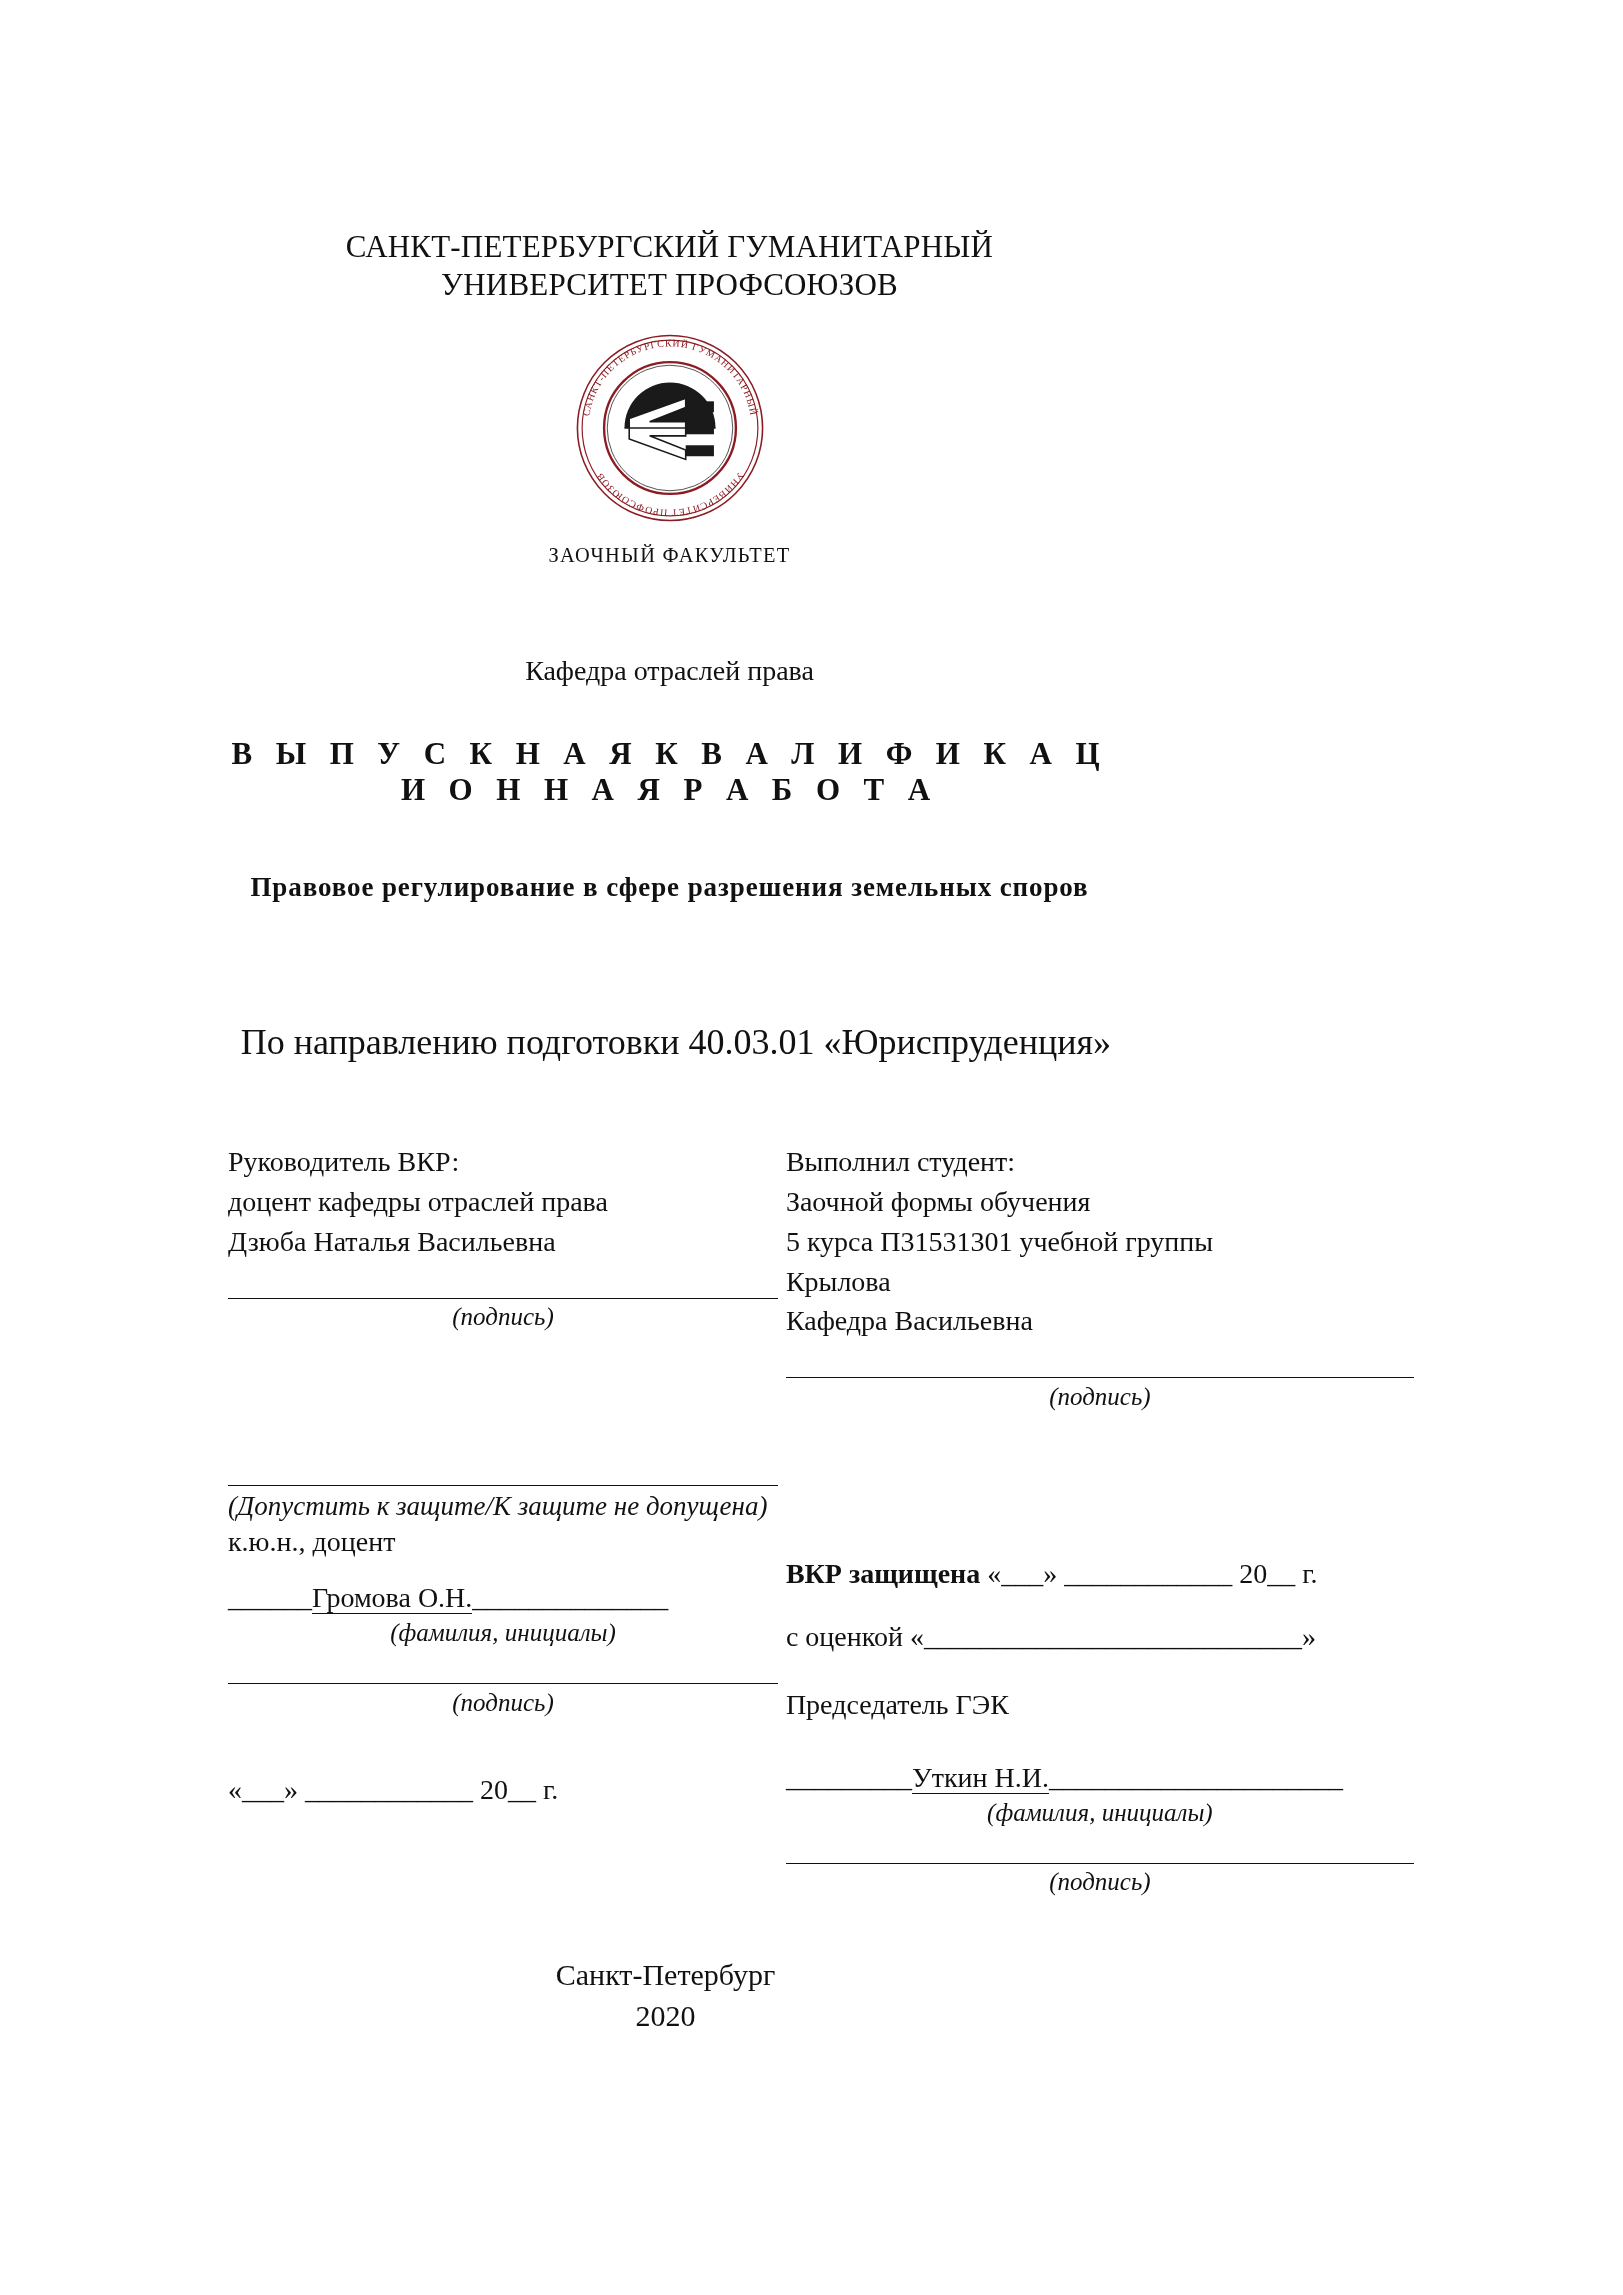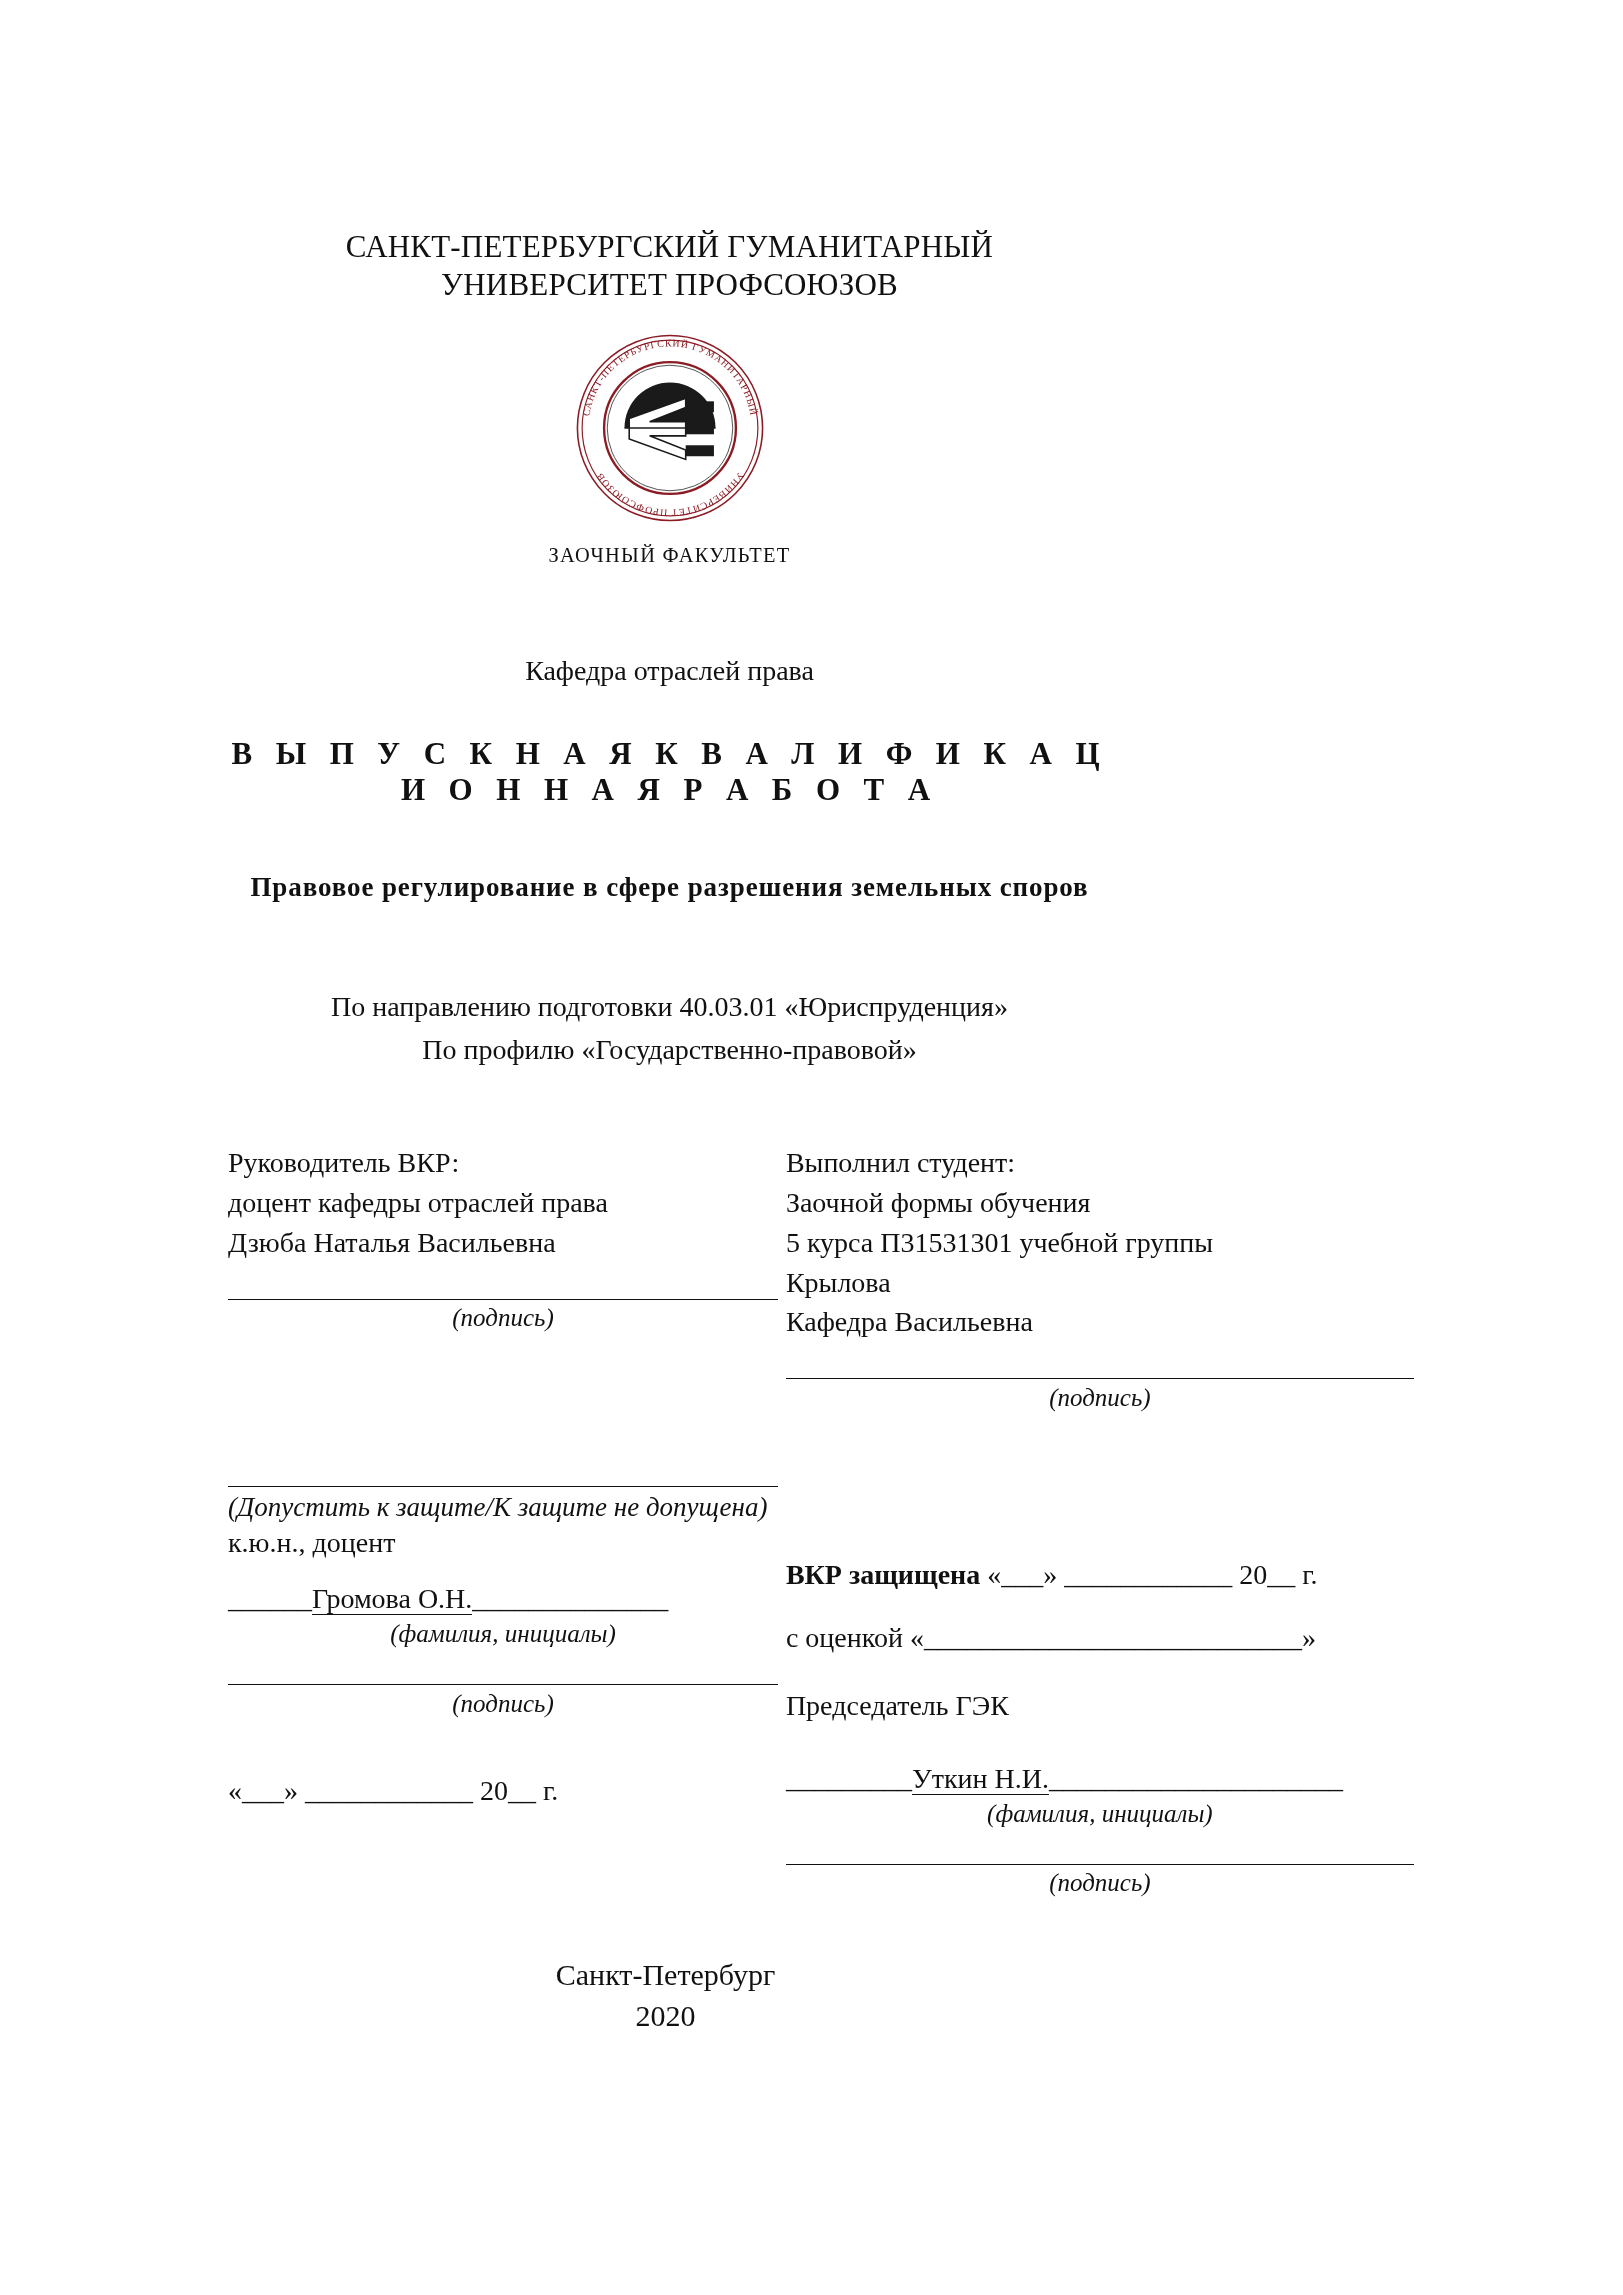--- a/index.html
+++ b/index.html
@@ -65,23 +65,23 @@
 
   .work-title {
     text-align: center;
     font-weight: bold;
     font-size: 27px;
     letter-spacing: 0.9px;
     margin-top: 64px;
   }
 
   .direction {
-    text-align: center;
-    font-size: 28px;
-    margin-top: 82px;
+    text-align: right;
+    font-size: 36px;
+    margin-top: 112px;
     line-height: 1.55;
   }
 
   
   .cols {
     display: flex;
     margin-top: 72px;
   }
   .col-left { width: 695px; }
   .col-right { width: 695px; margin-left: 7.9px; }
@@ -213,21 +213,20 @@
   <div class="faculty">ЗАОЧНЫЙ ФАКУЛЬТЕТ</div>
 
   <div class="department">Кафедра отраслей права</div>
 
   <div class="vkr-head">В Ы П У С К Н А Я   К В А Л И Ф И К А Ц И О Н Н А Я   Р А Б О Т А</div>
 
   <div class="work-title">Правовое регулирование в сфере разрешения земельных споров</div>
 
   <div class="direction">
     <div>По направлению подготовки 40.03.01 «Юриспруденция»</div>
-    <div>По профилю «Государственно-правовой»</div>
   </div>
 
   <div class="cols">
 
     <div class="col-left">
       <div class="line-txt">Руководитель ВКР:</div>
       <div class="line-txt">доцент кафедры отраслей права</div>
       <div class="line-txt">Дзюба Наталья Васильевна</div>
 
       <div class="rule rule-l"></div>

